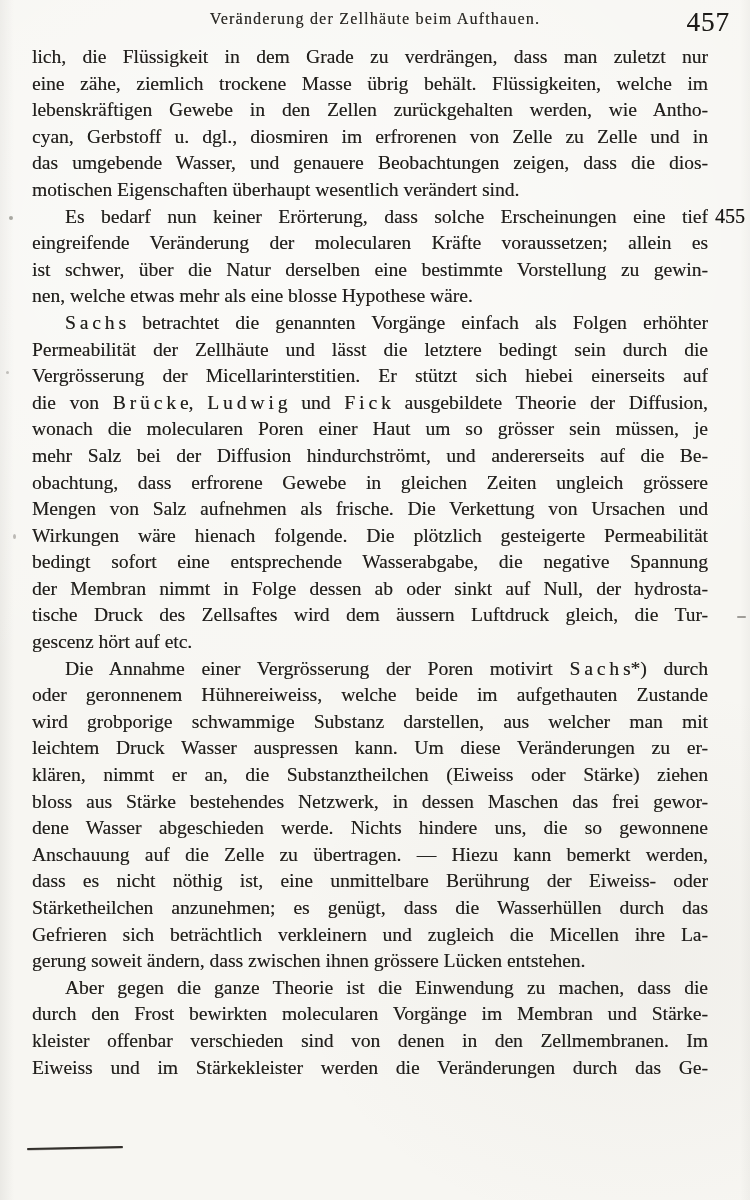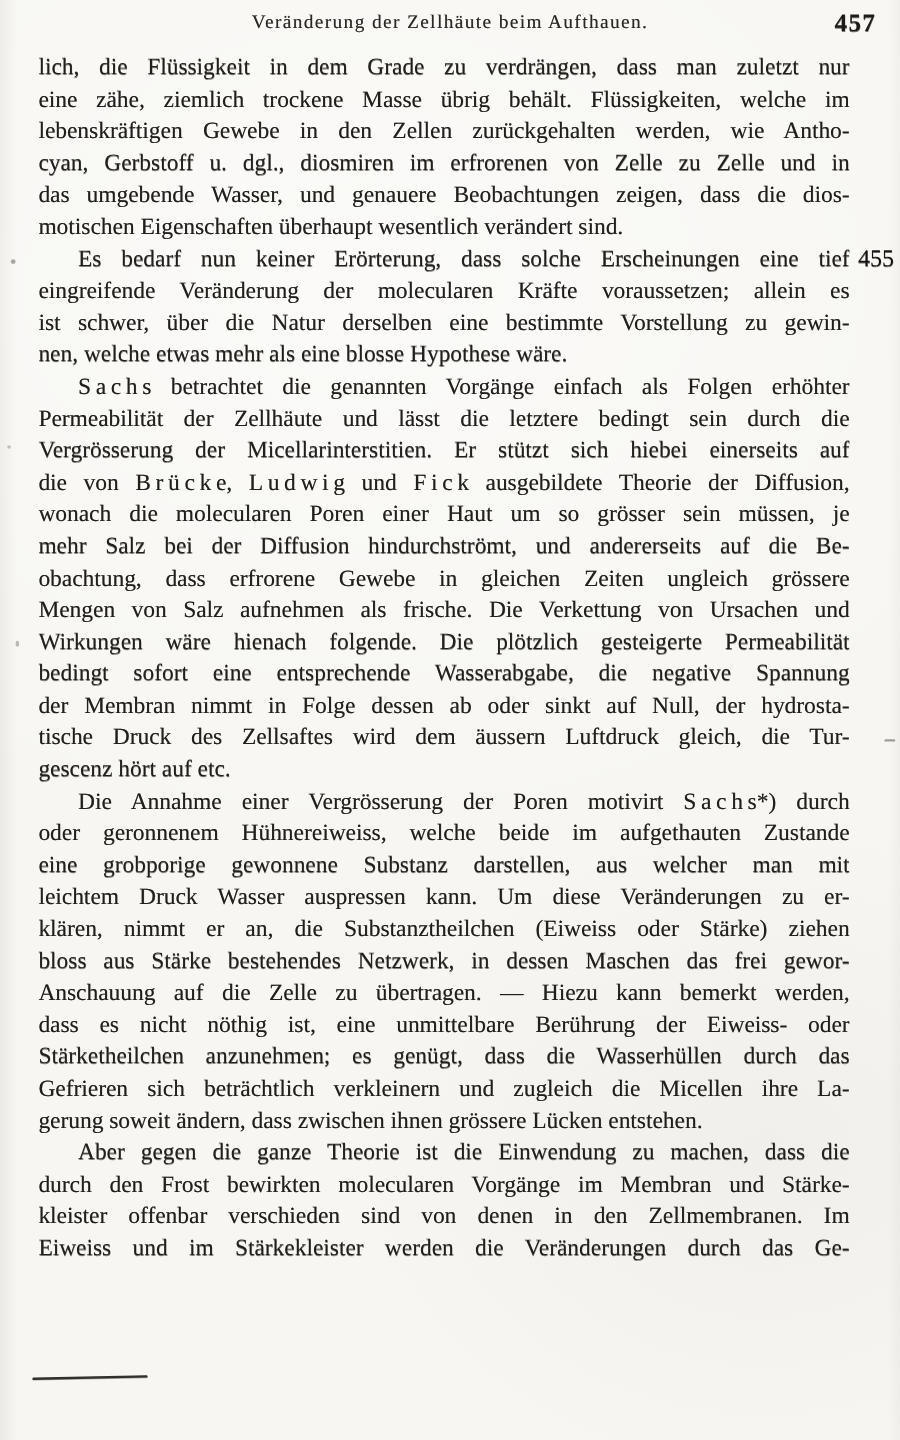--- a/index.html
+++ b/index.html
@@ -23,21 +23,21 @@
   
   .header { position: absolute; top: 7px; left: 0; width: 100%; height: 30px; }
   .running-title {
     position: absolute; top: 3px; left: 0; width: 100%;
     text-align: center;
     font-size: 16px; letter-spacing: 1.2px; color: #2b2925;
     text-shadow: 0.2px 0.3px 0.5px rgba(35,32,28,0.55);
   }
   .page-number {
     position: absolute; top: 0; right: 20px;
-    font-size: 21px; font-weight: bold; letter-spacing: 1px;
+    font-size: 27px; font-weight: normal; letter-spacing: 1px;
     color: #1d1b18;
     text-shadow: 0.2px 0.3px 0.5px rgba(35,32,28,0.6);
   }
   
   .body-text {
     position: absolute; top: 44px; left: 32px; width: 676px;
     font-size: 19.5px; color: #211f1c;
     text-shadow: 0.2px 0.3px 0.45px rgba(32,29,26,0.55);
   }
   .line {
@@ -104,24 +104,25 @@
       <div class="line">mehr Salz bei der Diffusion hindurchströmt, und andererseits auf die Be-</div>
       <div class="line">obachtung, dass erfrorene Gewebe in gleichen Zeiten ungleich grössere</div>
       <div class="line">Mengen von Salz aufnehmen als frische.  Die Verkettung von Ursachen und</div>
       <div class="line">Wirkungen wäre hienach folgende.  Die plötzlich gesteigerte Permeabilität</div>
       <div class="line">bedingt sofort eine entsprechende Wasserabgabe, die negative Spannung</div>
       <div class="line">der Membran nimmt in Folge dessen ab oder sinkt auf Null, der hydrosta-</div>
       <div class="line">tische Druck des Zellsaftes wird dem äussern Luftdruck gleich, die Tur-</div>
       <div class="line endline">gescenz hört auf etc.</div>
       <div class="line indent">Die Annahme einer Vergrösserung der Poren motivirt S a c h s*) durch</div>
       <div class="line">oder geronnenem Hühnereiweiss, welche beide im aufgethauten Zustande</div>
-      <div class="line">eine grobporige gewonnene Substanz darstellen, aus welcher man mit</div>
+      <div class="line">wird grobporige schwammige Substanz darstellen, aus welcher man mit</div>
       <div class="line">leichtem Druck Wasser auspressen kann.  Um diese Veränderungen zu er-</div>
       <div class="line">klären, nimmt er an, die Substanztheilchen (Eiweiss oder Stärke) ziehen</div>
       <div class="line">bloss aus Stärke bestehendes Netzwerk, in dessen Maschen das frei gewor-</div>
+      <div class="line">dene Wasser abgeschieden werde.  Nichts hindere uns, die so gewonnene</div>
       <div class="line">Anschauung auf die Zelle zu übertragen. — Hiezu kann bemerkt werden,</div>
       <div class="line">dass es nicht nöthig ist, eine unmittelbare Berührung der Eiweiss- oder</div>
       <div class="line">Stärketheilchen anzunehmen; es genügt, dass die Wasserhüllen durch das</div>
       <div class="line">Gefrieren sich beträchtlich verkleinern und zugleich die Micellen ihre La-</div>
       <div class="line endline">gerung soweit ändern, dass zwischen ihnen grössere Lücken entstehen.</div>
       <div class="line indent">Aber gegen die ganze Theorie ist die Einwendung zu machen, dass die</div>
       <div class="line">durch den Frost bewirkten molecularen Vorgänge im Membran und Stärke-</div>
       <div class="line">kleister offenbar verschieden sind von denen in den Zellmembranen.  Im</div>
       <div class="line">Eiweiss und im Stärkekleister werden die Veränderungen durch das Ge-</div>
     </div>

